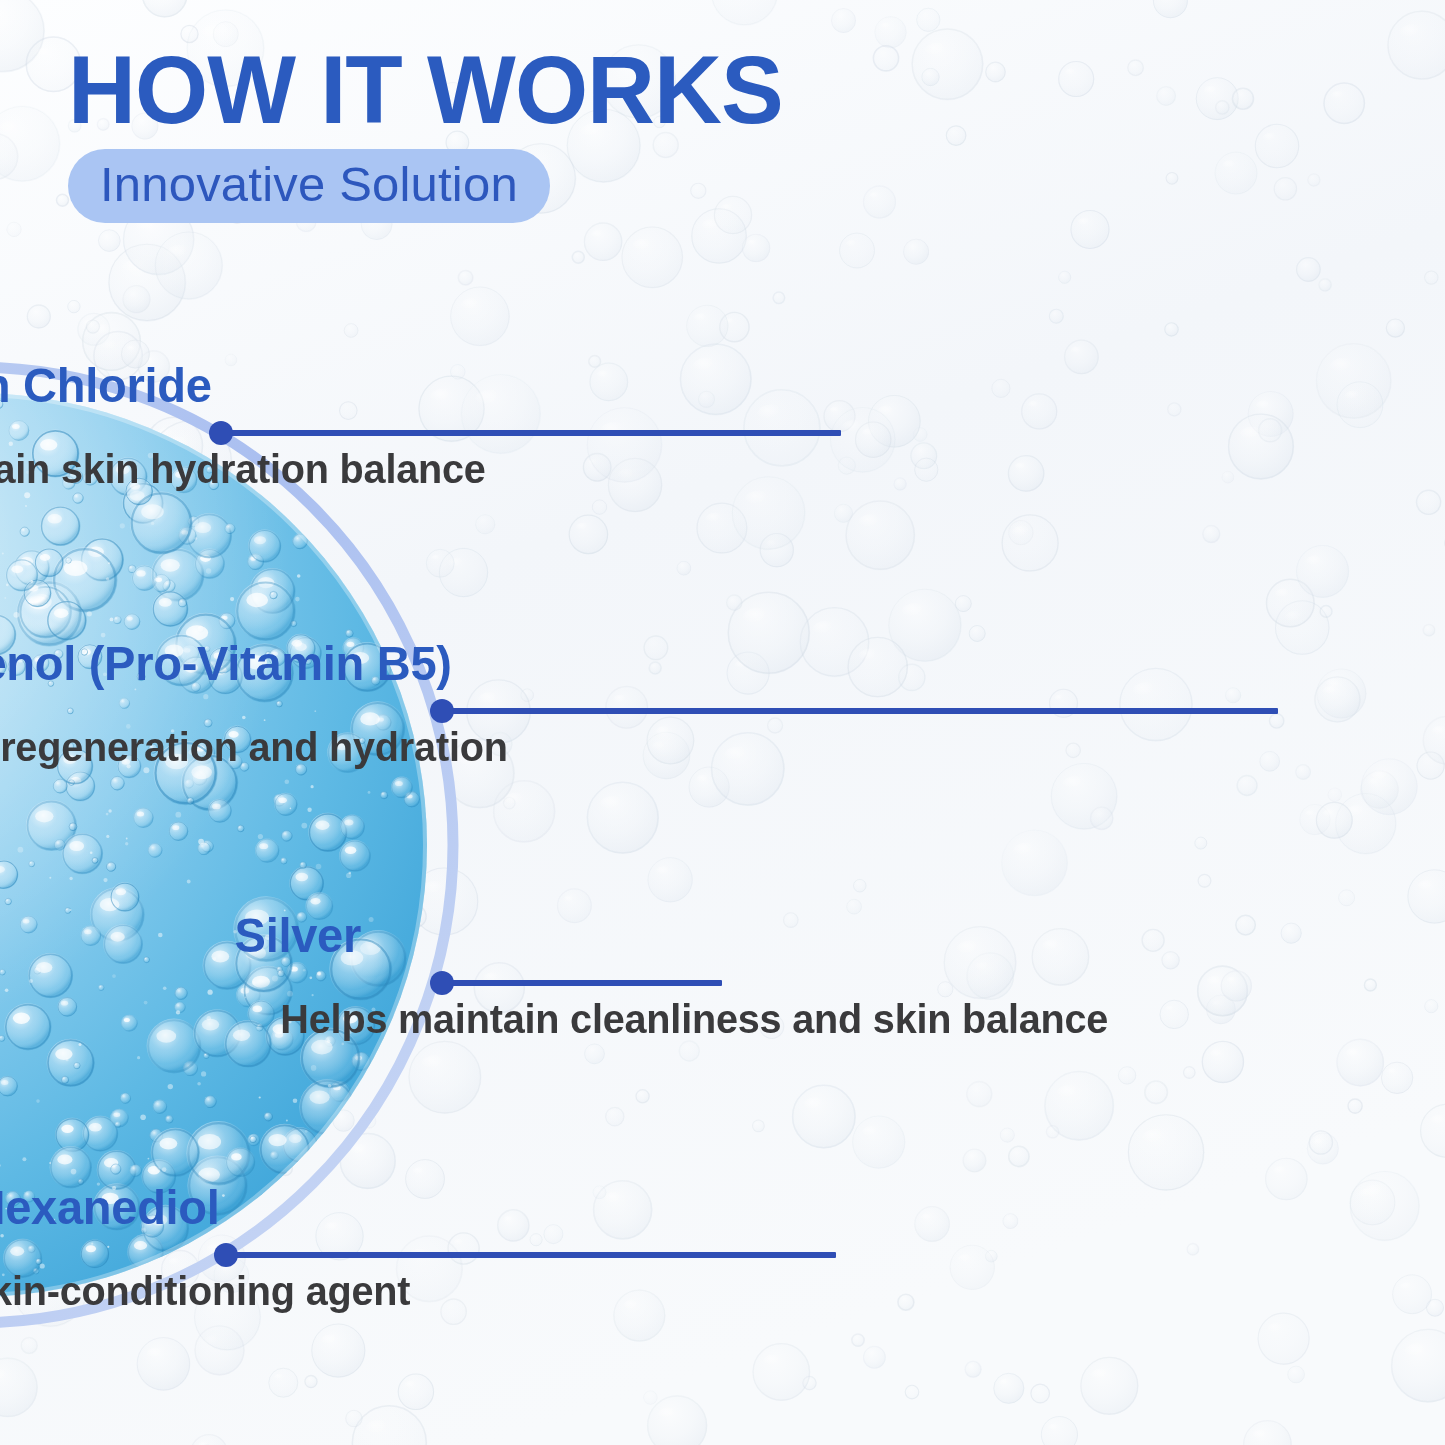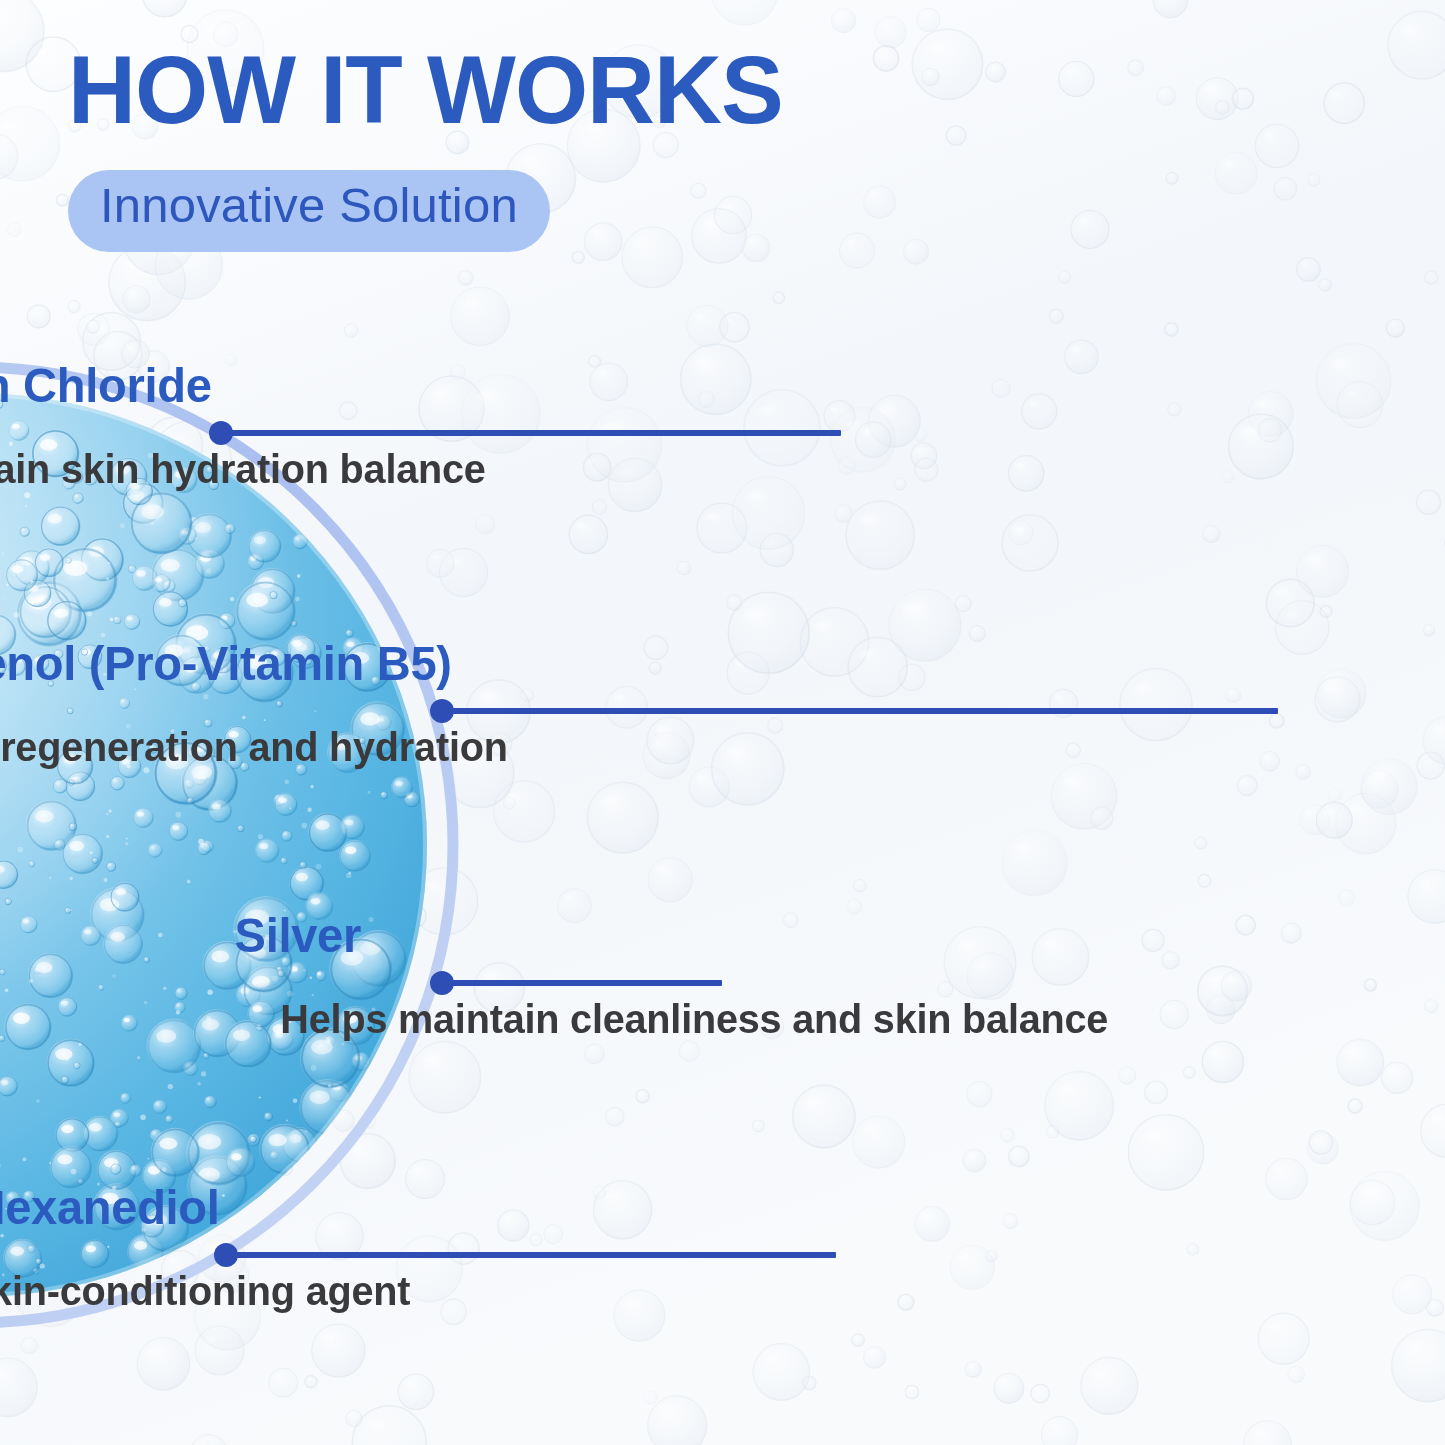--- a/index.html
+++ b/index.html
@@ -40,24 +40,24 @@
     color: #2b5bbf;
     letter-spacing: -1px;
     transform: scaleX(0.97);
     transform-origin: left center;
     white-space: nowrap;
     margin: 0;
   }
 
   #subtitle-pill {
     display: inline-block;
-    margin-top: 33px;
+    margin-top: 12px;
     background: #aac5f3;
     border-radius: 999px;
-    padding: 11px 32px 22px 32px;
+    padding: 11px 32px 14px 32px;
   }
 
   #subtitle-text {
     font-family: "Liberation Sans", sans-serif;
     font-size: 49px;
     line-height: 1;
     font-weight: normal;
     color: #2d57bd;
     letter-spacing: 0.2px;
     white-space: nowrap;

